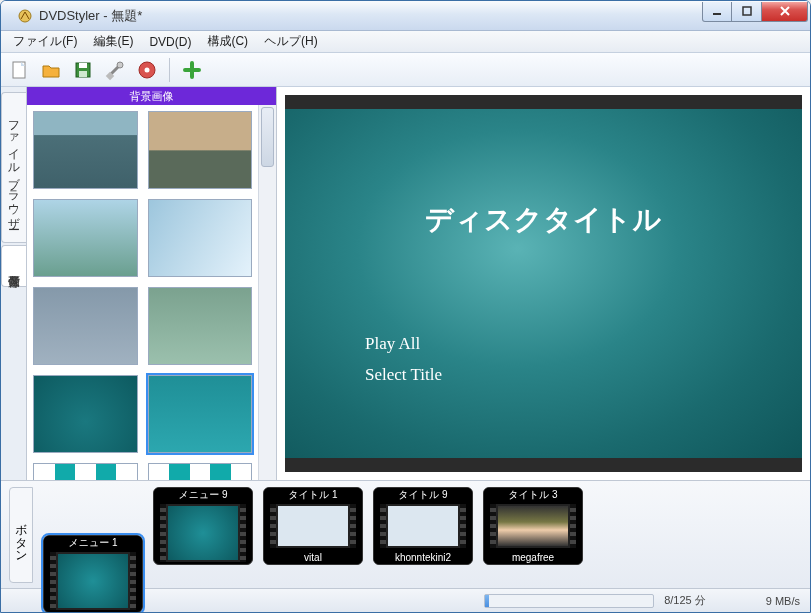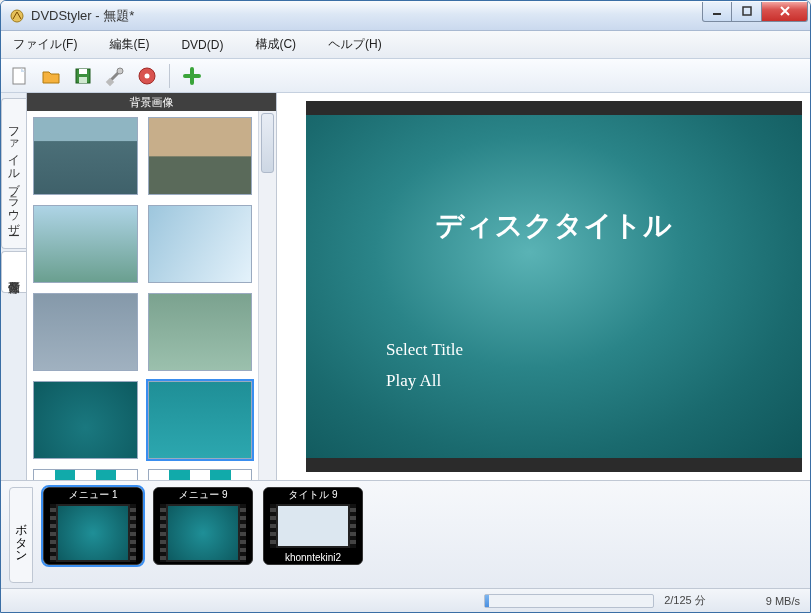--- a/index.html
+++ b/index.html
@@ -1,71 +1,71 @@
 <!DOCTYPE html>
 <html><head>
 <meta charset="utf-8">
 <style>
 * { box-sizing: border-box; margin: 0; padding: 0; }
 body { font-family: "MS UI Gothic", sans-serif; font-size: 12px; background: #f0f0f0; overflow: hidden; width: 811px; height: 613px; }
 
 .window { width: 811px; height: 613px; border: 1px solid #3a6ea5; border-radius: 6px 6px 0 0; overflow: hidden; display: flex; flex-direction: column; background: #fff; }
 
-.titlebar { height: 30px; background: linear-gradient(#f9fbfd, #dce7f5 45%, #cad9ee); display: flex; align-items: center; padding: 0 0 0 8px; border-bottom: 1px solid #a8b9d1; }
+.titlebar { height: 30px; background: linear-gradient(#f9fbfd, #dce7f5 45%, #cad9ee); display: flex; align-items: center; padding: 0 0 0 16px; border-bottom: 1px solid #a8b9d1; }
 .titlebar .app-icon { width: 16px; height: 16px; margin-right: 6px; display: flex; align-items: center; justify-content: center; }
 .titlebar .title { flex: 1; color: #333; font-size: 13px; }
 .winbtns { display: flex; gap: 0; height: 20px; margin-right: 2px; margin-top: -8px; }
 .winbtn { width: 30px; height: 20px; border: 1px solid #7a8aa0; border-top: none; display: flex; align-items: center; justify-content: center; font-size: 10px; }
 .winbtn.min { background: linear-gradient(#e9f1fb,#c9dbf2); border-radius: 0 0 0 3px; }
 .winbtn.max { background: linear-gradient(#e9f1fb,#c9dbf2); border-left: none; }
 .winbtn.close { width: 46px; background: linear-gradient(#f3a5a0,#d9534f 40%,#c9302c); color: #fff; border-left: none; border-radius: 0 0 3px 0; font-weight: bold; }
 
-.menubar { height: 28px; background: linear-gradient(#f7f9fb,#e7ecf3); border-bottom: 1px solid #c5d0df; display: flex; align-items: center; padding-left: 4px; gap: 16px; }
+.menubar { height: 22px; background: linear-gradient(#f7f9fb,#e7ecf3); border-bottom: 1px solid #c5d0df; display: flex; align-items: center; padding-left: 4px; gap: 0; }
 .menubar .menuitem { padding: 3px 8px; color: #222; cursor: default; }
 
 .toolbar { height: 34px; background: linear-gradient(#fafcff,#e8eef6); border-bottom: 1px solid #c5d0df; display: flex; align-items: center; padding-left: 4px; gap: 4px; }
 .toolbtn { width: 28px; height: 28px; display: flex; align-items: center; justify-content: center; border-radius: 3px; }
 .toolsep { width: 1px; height: 24px; background: #c0c8d4; margin: 0 4px; }
 
 .main { flex: 1; display: flex; min-height: 0; }
 
 .tabs-left { width: 26px; display: flex; flex-direction: column; background: #e9eef5; border-right: 1px solid #c0c8d4; padding-top: 5px; }
 .vtab { flex: 0 0 auto; writing-mode: vertical-rl; text-orientation: mixed; padding: 20px 4px; font-size: 12px; color: #333; border: 1px solid #bfc7d3; border-right: none; background: #f5f7fa; margin-bottom: 2px; border-radius: 4px 0 0 4px; cursor: default; }
 .vtab.active { background: #fff; }
 
 .sidepanel { width: 250px; display: flex; flex-direction: column; border-right: 1px solid #c0c8d4; background: #fff; }
-.side-header { height: 18px; background: #404040; color: #fff; font-size: 11px; display: flex; align-items: center; justify-content: center; }
+.side-header { height: 18px; background: #6d28d9; color: #fff; font-size: 11px; display: flex; align-items: center; justify-content: center; }
 .side-grid-wrap { flex: 1; display: flex; min-height: 0; }
 .side-grid { flex: 1; overflow: hidden; padding: 6px; display: grid; grid-template-columns: 1fr 1fr; gap: 10px; align-content: start; }
 .thumb { width: 100%; height: 78px; border: 1px solid #9aaac0; background: #79a8b0; position: relative; overflow: hidden; }
 .thumb.sel { outline: 2px solid #3a8ef0; }
 .thumb.bgA { background: linear-gradient(#8fb5c2 30%,#4b6f78 31%,#3f616a); }
 .thumb.bgB { background: linear-gradient(#c7ae8a 50%,#5a6a5a 51%); }
 .thumb.bgC { background: linear-gradient(#aed4e6,#6a9f8f); }
 .thumb.bgD { background: linear-gradient(120deg,#9dc6dd,#e4f2fb); }
 .thumb.bgE { background: linear-gradient(#8599aa,#a0b1c0); }
 .thumb.bgF { background: linear-gradient(#7ba28f,#9bc0ad); }
 .thumb.bgG { background: radial-gradient(circle at 50% 60%,#1a787f,#0d5a60); }
 .thumb.bgH { background: linear-gradient(#1f8f97,#2ca7af); }
 .thumb.bgI { background: linear-gradient(to right,#fff 20%,#1aa 20% 40%,#fff 40% 60%,#1aa 60% 80%,#fff 80%); height: 20px; }
 .side-scroll { width: 18px; background: #eef1f6; border-left: 1px solid #d2d8e2; position: relative; }
 .side-scroll .thumb-scroll { position: absolute; top: 2px; left: 2px; right: 2px; height: 60px; background: linear-gradient(#e8edf5,#cdd7e4); border: 1px solid #aeb9ca; border-radius: 3px; }
 
 .preview { flex: 1; background: #fff; padding: 8px; display: flex; align-items: stretch; }
-.preview-stage { flex: 1; background: #15803d; display: flex; flex-direction: column; margin-left: 21px; }
+.preview-stage { flex: 1; background: #15803d; display: flex; flex-direction: column; }
 .stage-bar { height: 14px; background: #2b2b2b; }
 .stage-img { flex: 1; background: radial-gradient(ellipse at 45% 40%, #5ab3b5, #2a8488 40%, #1a6a6e 70%, #0f5559); position: relative; color: #fff; font-family: Georgia, serif; }
 .disc-title { position: absolute; top: 92px; left: 50%; transform: translateX(-50%); font-size: 28px; font-weight: bold; letter-spacing: 1px; }
 .menu-opts { position: absolute; top: 220px; left: 80px; font-size: 17px; font-weight: 500; line-height: 1.8; }
 
 .timeline { height: 108px; background: linear-gradient(#f6f8fb,#e6ebf3); border-top: 1px solid #c0c8d4; display: flex; padding: 6px 8px; gap: 10px; align-items: flex-start; }
 .tl-tab { width: 24px; height: 96px; writing-mode: vertical-rl; display: flex; align-items: center; justify-content: center; border: 1px solid #bfc7d3; background: #f5f7fa; border-radius: 4px 0 0 4px; }
 .tl-item { width: 100px; display: flex; flex-direction: column; align-items: center; }
 .tl-card { width: 100px; height: 78px; background: #000; border-radius: 6px; border: 1px solid #333; position: relative; overflow: hidden; display: flex; flex-direction: column; }
-.tl-card.sel { outline: 2px solid #3a8ef0; }
+.tl-card.sel { outline: 2px solid #3a8ef0; margin-top: 48px; }
 .tl-card .cap { height: 14px; background: #000; color: #fff; font-size: 10px; display: flex; align-items: center; justify-content: center; }
 .tl-card .film { flex: 1; background: #222; margin: 2px 6px; position: relative; border-left: 6px solid #111; border-right: 6px solid #111; }
 .tl-card .film::before, .tl-card .film::after { content: ""; position: absolute; top: 0; bottom: 0; width: 6px; background: repeating-linear-gradient(#111 0 4px,#444 4px 8px); }
 .tl-card .film::before { left: -6px; }
 .tl-card .film::after { right: -6px; }
 .tl-card .film .fc { position: absolute; inset: 2px; background: #dce7f0; }
 .tl-card.menu .fc { background: radial-gradient(circle,#1f8f97,#0d5a60); }
 .tl-card.menu2 .fc { background: radial-gradient(circle,#1f8f97,#0d5a60); }
 .tl-card.t3 .fc { background: linear-gradient(#333,#774 40%,#eca 60%,#333); }
 
@@ -181,22 +181,22 @@
           </div>
       </div>
     </div>
 
     <div class="preview">
       <div class="preview-stage">
         <div class="stage-bar"></div>
         <div class="stage-img">
           <div class="disc-title">ディスクタイトル</div>
           <div class="menu-opts">
+            <div>Play All</div>
             <div>Select Title</div>
-            <div>Play All</div>
           </div>
         </div>
         <div class="stage-bar"></div>
       </div>
     </div>
   </div>
 
   <div class="timeline">
     <div class="tl-tab">ボタン</div>
     <div class="tl-item">
@@ -210,31 +210,49 @@
     <div class="tl-item">
       <div class="tl-card menu2">
         <div class="cap">メニュー 9</div>
         <div class="film">
             <div class="fc"></div>
           </div>
       </div>
     </div>
     <div class="tl-item">
       <div class="tl-card">
+        <div class="cap">タイトル 1</div>
+        <div class="film">
+            <div class="fc"></div>
+          </div>
+        <div class="cap">vital</div>
+      </div>
+    </div>
+    <div class="tl-item">
+      <div class="tl-card">
         <div class="cap">タイトル 9</div>
         <div class="film">
             <div class="fc"></div>
           </div>
         <div class="cap">khonntekini2</div>
+      </div>
+    </div>
+    <div class="tl-item">
+      <div class="tl-card t3">
+        <div class="cap">タイトル 3</div>
+        <div class="film">
+            <div class="fc"></div>
+          </div>
+        <div class="cap">megafree</div>
       </div>
     </div>
   </div>
 
   <div class="statusbar">
     <div class="spacer"></div>
     <div class="progress">
         <div class="fill"></div>
       </div>
-    <span>2/125 分</span>
+    <span>8/125 分</span>
     <span style="width:40px"></span>
     <span>9 MB/s</span>
   </div>
 </div>
 
 </body></html>

